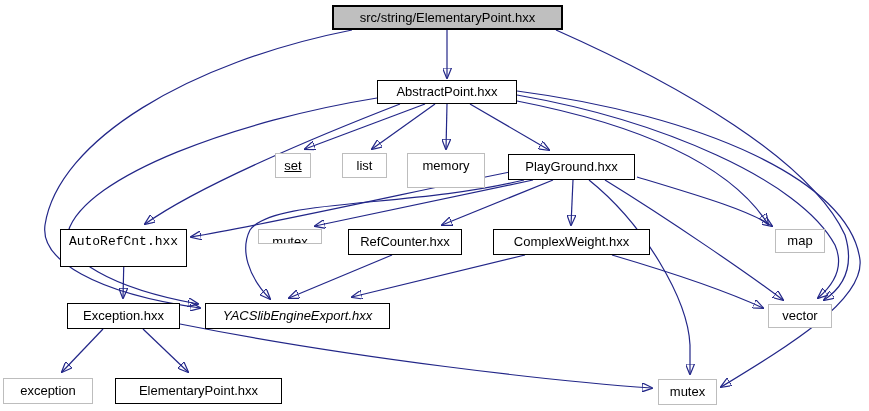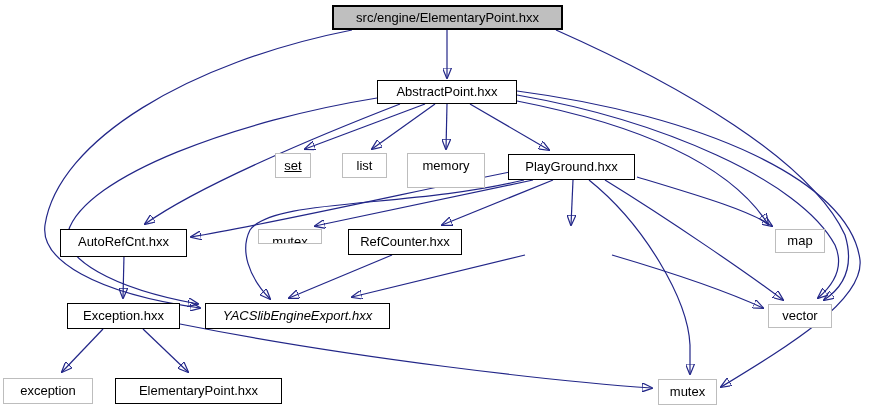--- a/index.html
+++ b/index.html
@@ -59,29 +59,30 @@
       <path d="M589,180 C645,225 688,300 690,345 L690,374" marker-end="url(#arrowhead)"></path>
       <path d="M124,255 L123,298" marker-end="url(#arrowhead)"></path>
       <path d="M392,255 L289,298" marker-end="url(#arrowhead)"></path>
       <path d="M525,255 L352,297" marker-end="url(#arrowhead)"></path>
       <path d="M612,255 C690,278 735,295 763,308" marker-end="url(#arrowhead)"></path>
       <path d="M103,329 L62,372" marker-end="url(#arrowhead)"></path>
       <path d="M143,329 L188,372" marker-end="url(#arrowhead)"></path>
       <path d="M180,324 C350,358 560,382 652,388" marker-end="url(#arrowhead)"></path>
     </svg>
   <div id="nodes-layer">
-      <div class="node root" style="left: 332px; top: 5px; width: 231px; height: 25px; line-height: 21px;">src/engine/ElementaryPoint.hxx</div>
+      <div class="node root" style="left: 332px; top: 5px; width: 231px; height: 25px; line-height: 21px;">src/string/ElementaryPoint.hxx</div>
       <div class="node file" style="left: 377px; top: 80px; width: 140px; height: 24px; line-height: 22px;">AbstractPoint.hxx</div>
       <div class="node system" style="left: 275px; top: 153px; width: 36px; height: 25px; line-height: 23px; text-decoration: underline;">set</div>
       <div class="node system" style="left: 342px; top: 153px; width: 45px; height: 25px; line-height: 23px;">list</div>
       <div class="node system" style="left: 407px; top: 153px; width: 78px; height: 35px; line-height: 23px;">memory</div>
       <div class="node file" style="left: 508px; top: 154px; width: 127px; height: 26px; line-height: 24px;">PlayGround.hxx</div>
-      <div class="node file" style="left: 60px; top: 229px; width: 127px; height: 28px; line-height: 24px;">AutoRefCnt.hxx</div>
+      <div class="node file" style="left: 60px; top: 229px; width: 127px; height: 38px; line-height: 24px; font-family: Liberation Mono, monospace;">AutoRefCnt.hxx</div>
       <div class="node system" style="left: 258px; top: 229px; width: 64px; height: 15px; line-height: 23px;">mutex</div>
       <div class="node file" style="left: 348px; top: 229px; width: 114px; height: 26px; line-height: 24px;">RefCounter.hxx</div>
+      <div class="node file" style="left: 493px; top: 229px; width: 157px; height: 26px; line-height: 24px;">ComplexWeight.hxx</div>
       <div class="node system" style="left: 775px; top: 229px; width: 50px; height: 24px; line-height: 22px;">map</div>
       <div class="node file" style="left: 67px; top: 303px; width: 113px; height: 26px; line-height: 24px;">Exception.hxx</div>
       <div class="node file" style="left: 205px; top: 303px; width: 185px; height: 26px; line-height: 24px; font-style: italic;">YACSlibEngineExport.hxx</div>
       <div class="node system" style="left: 768px; top: 304px; width: 64px; height: 24px; line-height: 22px;">vector</div>
       <div class="node system" style="left: 3px; top: 378px; width: 90px; height: 26px; line-height: 24px;">exception</div>
       <div class="node file" style="left: 115px; top: 378px; width: 167px; height: 26px; line-height: 24px;">ElementaryPoint.hxx</div>
       <div class="node system" style="left: 658px; top: 379px; width: 59px; height: 26px; line-height: 24px;">mutex</div>
     </div>
 </div>
 

